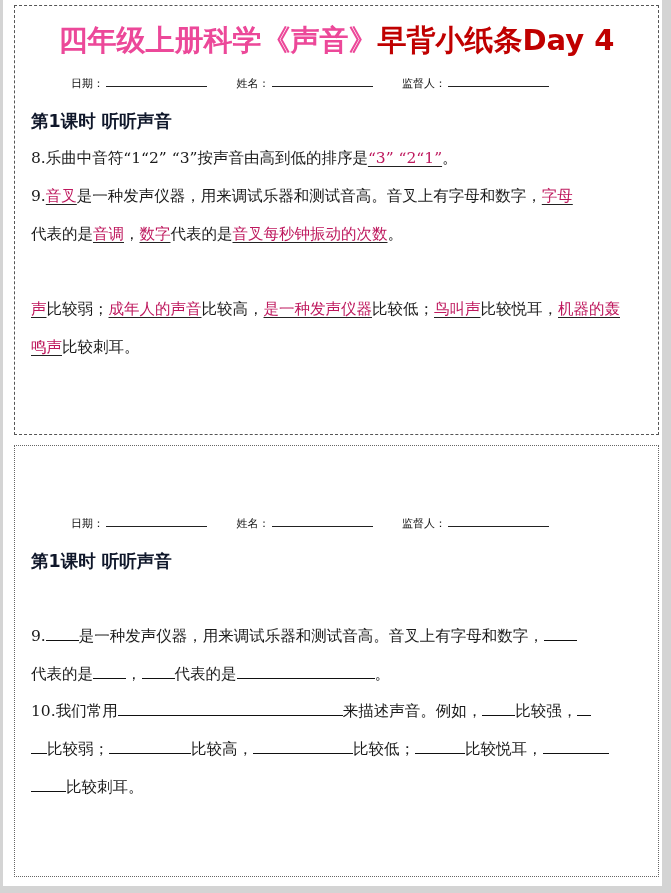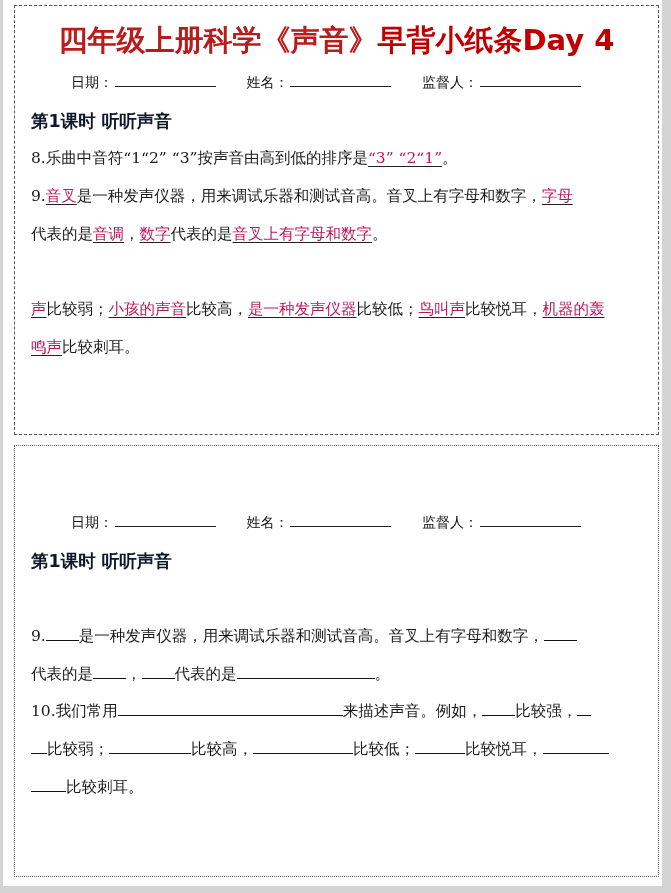--- a/index.html
+++ b/index.html
@@ -24,26 +24,26 @@
     .title {
       position: absolute; left: 0; right: 0; top: 14px;
       text-align: center;
       font-family: "DejaVu Sans", "Liberation Sans", sans-serif;
       font-weight: bold;
       font-size: 29px;
       letter-spacing: 0px;
       white-space: nowrap;
       line-height: 40px;
     }
-    .title .blue { color: #b91c1c; }
+    .title .blue { color: #ec4899; }
     .title .red { color: #c00000; }
     .info {
       position: absolute; left: 56px; top: 64px;
       font-family: "DejaVu Sans", "Liberation Sans", sans-serif;
-      font-size: 14px; color: #111;
+      font-size: 11px; color: #111;
       white-space: nowrap; line-height: 24px;
     }
     .info .field { display: inline-block; margin-right: 26px; }
     .info .blank {
       display: inline-block; width: 101px; border-bottom: 1px solid #222;
       height: 16px; vertical-align: baseline; margin-left: 2px;
     }
     .section {
       position: absolute; left: 16px; top: 102px;
       font-family: "DejaVu Sans", "Liberation Sans", sans-serif;
@@ -85,25 +85,25 @@
     <div class="section">第1课时  听听声音</div>
 
     <div class="line" style="top:140px">
       <span>8.乐曲中音符“1“2” “3”按声音由高到低的排序是</span><span class="ans">“3” “2“1”</span><span>。</span>
     </div>
 
     <div class="line" style="top:178px">
       <span>9.</span><span class="ans">音叉</span><span>是一种发声仪器，用来调试乐器和测试音高。音叉上有字母和数字，</span><span class="ans">字母</span>
     </div>
     <div class="line" style="top:216px">
-      <span>代表的是</span><span class="ans">音调</span><span>，</span><span class="ans">数字</span><span>代表的是</span><span class="ans">音叉上有字母和数字</span><span>。</span>
+      <span>代表的是</span><span class="ans">音调</span><span>，</span><span class="ans">数字</span><span>代表的是</span><span class="ans">音叉每秒钟振动的次数</span><span>。</span>
     </div>
 
     <div class="line" style="top:291px">
-      <span class="ans">声</span><span>比较弱；</span><span class="ans">小孩的声音</span><span>比较高，</span><span class="ans">是一种发声仪器</span><span>比较低；</span><span class="ans">鸟叫声</span><span>比较悦耳，</span><span class="ans">机器的轰</span>
+      <span class="ans">声</span><span>比较弱；</span><span class="ans">成年人的声音</span><span>比较高，</span><span class="ans">是一种发声仪器</span><span>比较低；</span><span class="ans">鸟叫声</span><span>比较悦耳，</span><span class="ans">机器的轰</span>
     </div>
     <div class="line" style="top:329px">
       <span class="ans">鸣声</span><span>比较刺耳。</span>
     </div>
   </div>
 
   <div class="card evening">
 
     <div class="info">
       <span class="field"><span>日期：</span><span class="blank"></span></span>

